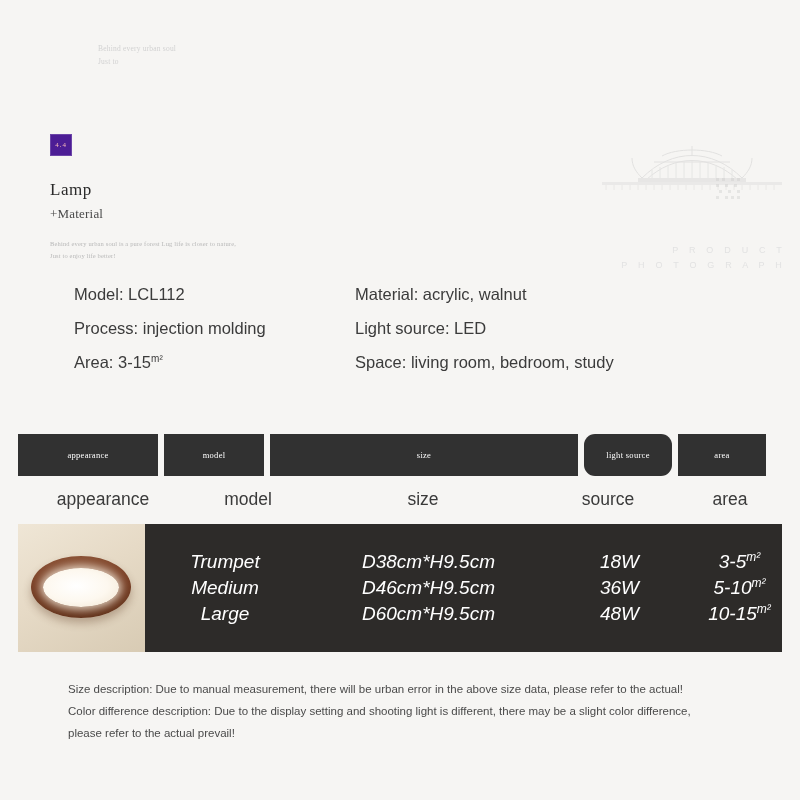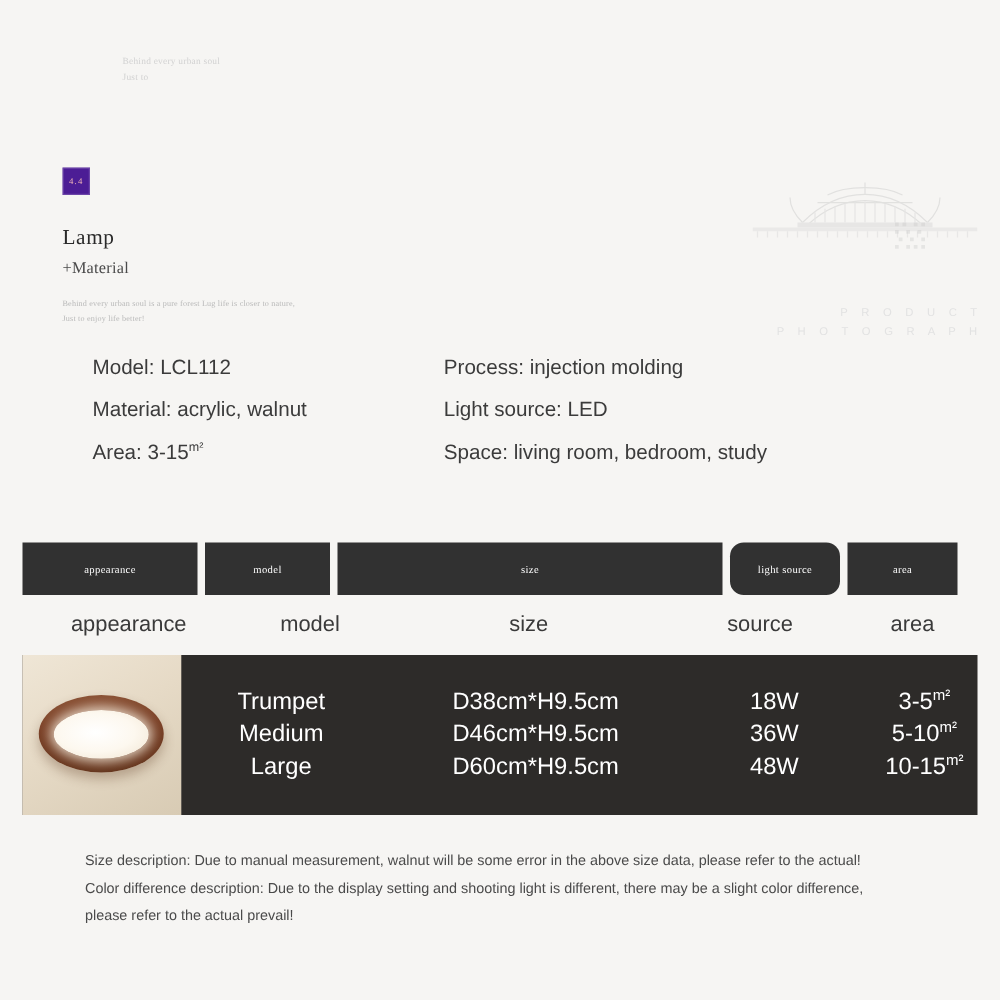--- a/index.html
+++ b/index.html
@@ -222,20 +222,21 @@
     background: radial-gradient(ellipse at 44% 46%, #ffffff 0%, #fdf8ef 52%, #f0e3cf 100%);
     box-shadow: 0 0 9px 3px rgba(255,250,235,0.75);
   }
   .table-body {
     flex: 1;
     display: flex;
     align-items: center;
     color: #ffffff;
     font-size: 19px;
     line-height: 26px;
+    font-style: italic;
   }
   .tcol {
     text-align: center;
   }
   .tcol-model  { width: 160px; }
   .tcol-size   { width: 247px; }
   .tcol-source { width: 135px; }
   .tcol-area   { width: 105px; }
   .tcol div { white-space: nowrap; }
   .tcol .sup-unit { font-size: 12px; }
@@ -304,22 +305,22 @@
     <i style="left:21px;top:18px"></i>
 </div>
 
 <div class="photograph-label">
   <div>P R O D U C T</div>
   <div>P H O T O G R A P H</div>
 </div>
 
 <div class="spec-list">
   <div><span>Model: LCL112</span></div>
+  <div><span>Material: acrylic, walnut</span></div>
   <div>Process: injection molding</div>
-  <div><span>Material: acrylic, walnut</span></div>
   <div>Light source: LED</div>
   <div><span>Area: 3-15</span><span class="sup-unit">m²</span></div>
   <div>Space: living room, bedroom, study</div>
 </div>
 
 <div class="tab-strip">
   <div class="tab tab-appearance">appearance</div>
   <div class="tab tab-model">model</div>
   <div class="tab tab-size">size</div>
   <div class="tab tab-source">light source</div>
@@ -360,16 +361,16 @@
     </div>
     <div class="tcol tcol-area">
       <div><span>3-5</span><span class="sup-unit">m²</span></div>
       <div><span>5-10</span><span class="sup-unit">m²</span></div>
       <div><span>10-15</span><span class="sup-unit">m²</span></div>
     </div>
   </div>
 </div>
 
 <div class="footer-notes">
-  <div>Size description: Due to manual measurement, walnut will be some error in the above size data, please refer to the actual!</div>
+  <div>Size description: Due to manual measurement, there will be urban error in the above size data, please refer to the actual!</div>
   <div>Color difference description: Due to the display setting and shooting light is different, there may be a slight color difference,</div>
   <div>please refer to the actual prevail!</div>
 </div>
 
 </body></html>

